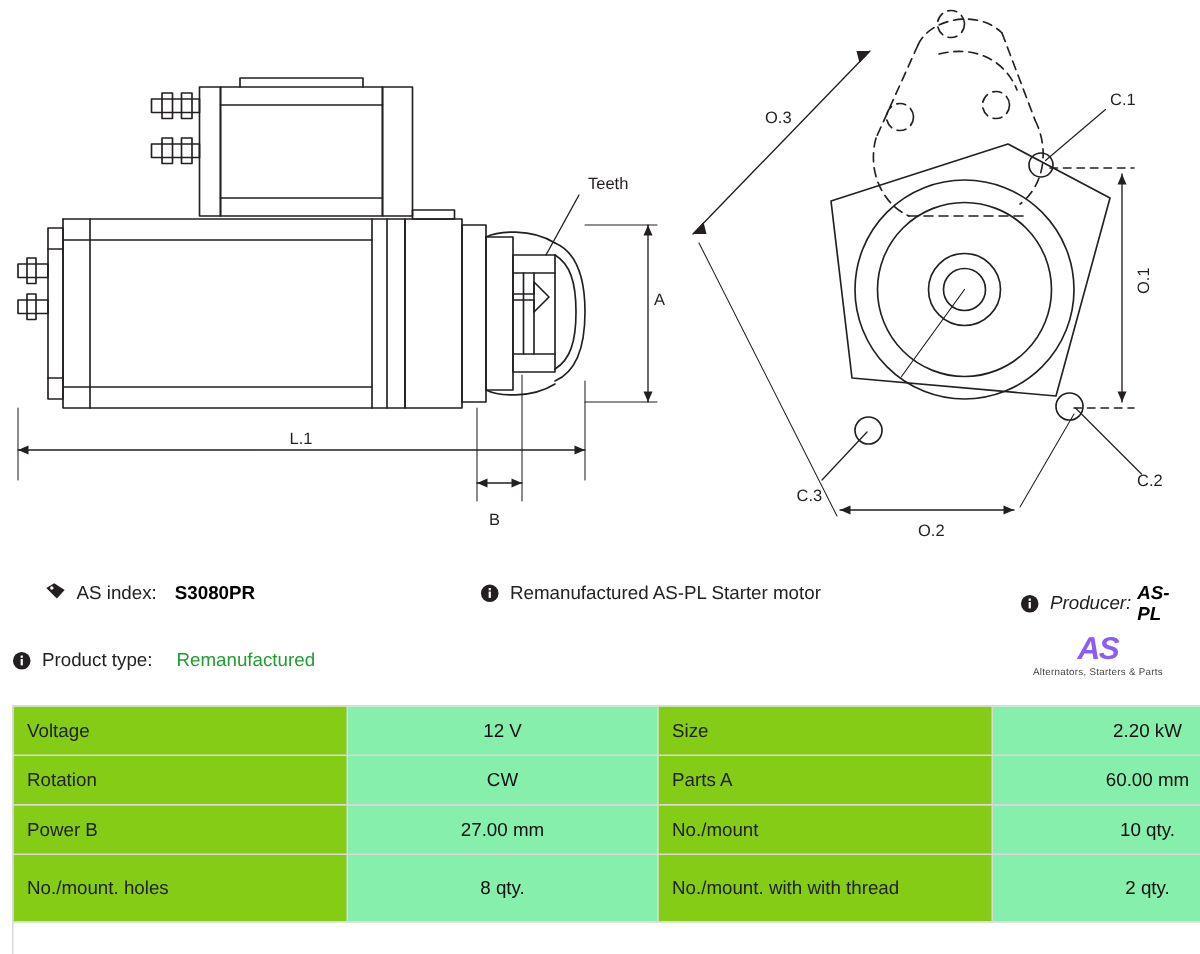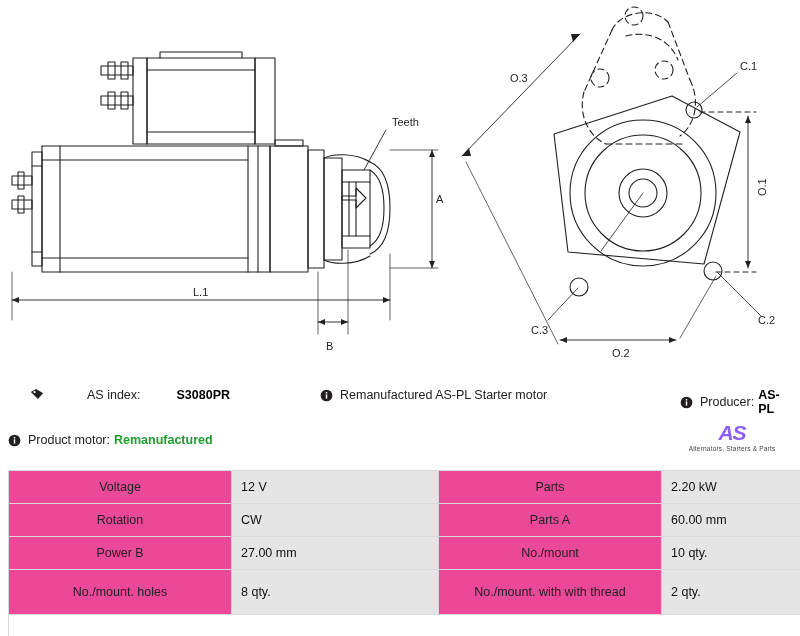--- a/index.html
+++ b/index.html
@@ -38,39 +38,39 @@
   }
   .info-row {
     display: flex;
     align-items: flex-start;
   }
   .info-cell {
     display: flex;
     align-items: center;
     font-size: 12.5px;
   }
-  .cell-index { width: 290px; padding-left: 22px; gap: 36px; }
+  .cell-index { width: 290px; padding-left: 22px; }
   .cell-mid   { width: 360px; }
-  .cell-right { flex: 1; }
+  .cell-right { flex: 1; font-style: italic; }
 
   .row1 { margin-top: 10px; }
   .row2 { margin-top: 17px; }
 
   .ico {
     display: inline-flex;
     align-items: center;
     justify-content: center;
     margin-right: 7px;
     flex: none;
   }
   .tag-icon svg, .info-icon svg, .diamond-icon svg { display: block; }
 
   .label-txt { color: #222; }
-  .strong { font-weight: bold; color: #000; margin-left: 0; }
-  .green { color: #1f9d2f; font-weight: bold; margin-left: 4px; }
+  .strong { font-weight: bold; color: #000; margin-left: 12px; }
+  .green { color: #1f9d2f; font-weight: normal; margin-left: 16px; }
   .premium {
     color: #1a4fbf;
     font-weight: bold;
     letter-spacing: .3px;
     font-size: 12.5px;
   }
   .producer-val { font-weight: bold; color: #000; margin-left: 4px; }
 
   
   .brand {
@@ -105,28 +105,28 @@
     font-size: 12.5px;
     table-layout: fixed;
   }
   table.spec td {
     border: 1px solid #d9d9d9;
     height: 26px;
     padding: 3px 9px;
     vertical-align: middle;
   }
   td.k {
-    background: #ec4899;
-    text-align: center;
+    background: #84cc16;
+    text-align: left;
     color: #222;
     width: 204px;
   }
   td.v {
-    background: #e5e5e5;
-    text-align: left;
+    background: #86efac;
+    text-align: center;
     color: #111;
     width: 188px;
   }
   tr.tall td { height: 38px; }
   .spacer-row td {
     border: none;
     height: 6px;
     padding: 0;
     background: #fff;
   }
@@ -316,40 +316,40 @@
     <div class="info-row row2">
 
       <div class="info-cell cell-mid">
         <span class="ico info-icon">
           <svg width="13" height="13" viewBox="0 0 16 16">
             <circle cx="8" cy="8" r="7.2" fill="#231f20"></circle>
             <rect x="7.1" y="6.6" width="1.8" height="5.2" fill="#fff"></rect>
             <rect x="7.1" y="3.7" width="1.8" height="1.9" fill="#fff"></rect>
           </svg>
         </span>
-        <span class="label-txt">Product motor:</span>
+        <span class="label-txt">Product type:</span>
         <span class="green">Remanufactured</span>
       </div>
 
       <div class="info-cell cell-right"></div>
     </div>
 
     <div class="brand">
       <div class="brand-mark">AS</div>
       <div class="brand-sub">Alternators, Starters &amp; Parts</div>
     </div>
   </div>
 
   <div class="spec-wrap">
     <table class="spec">
       <tbody>
         <tr>
           <td class="k">Voltage</td>
           <td class="v">12 V</td>
-          <td class="k">Parts</td>
+          <td class="k">Size</td>
           <td class="v">2.20 kW</td>
         </tr>
         <tr>
           <td class="k">Rotation</td>
           <td class="v">CW</td>
           <td class="k">Parts A</td>
           <td class="v">60.00 mm</td>
         </tr>
         <tr>
           <td class="k">Power B</td>

